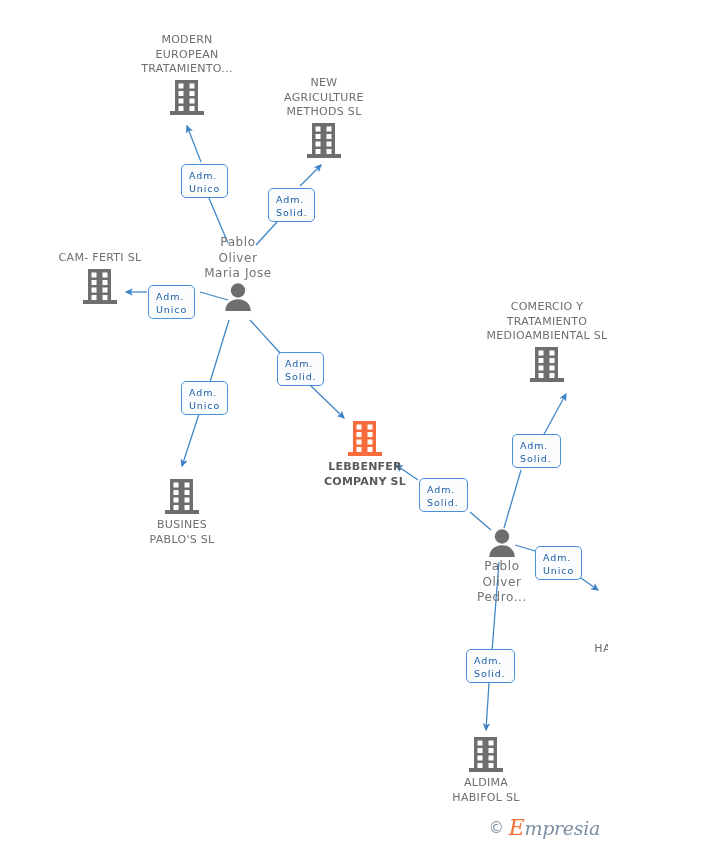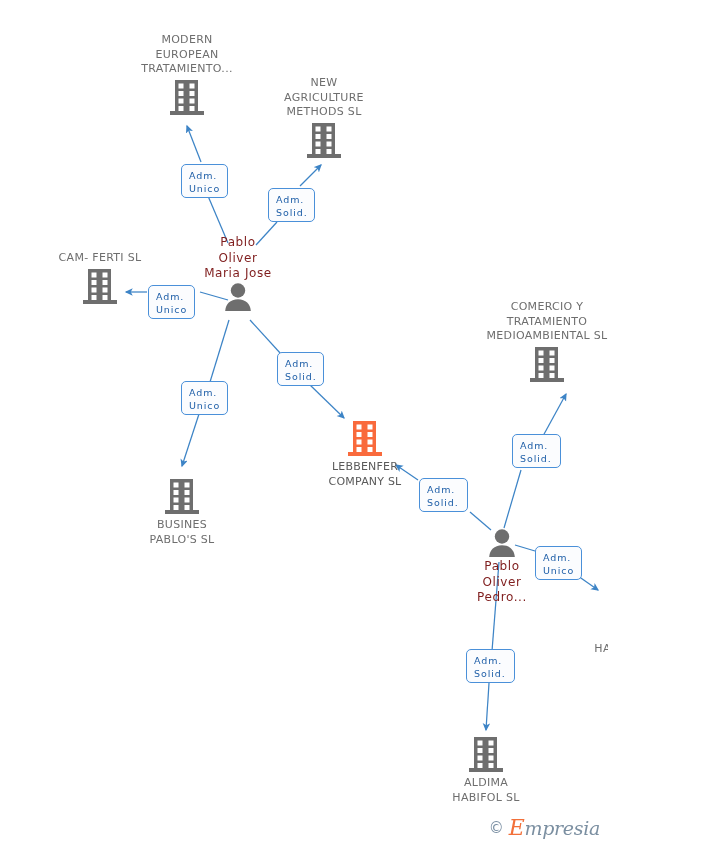--- a/index.html
+++ b/index.html
@@ -34,27 +34,27 @@
     text-align: center;
   }
   .node-label {
     font-size: 11px;
     color: #6e6e6e;
     line-height: 14.5px;
     letter-spacing: 0.3px;
     white-space: nowrap;
   }
   .node-label.bold {
-    font-weight: normal;
+    font-weight: bold;
     color: #5a5a5a;
     letter-spacing: 0.2px;
   }
   .person-label {
     font-size: 12px;
-    color: #7f1d1d;
+    color: #737373;
     line-height: 15.5px;
     letter-spacing: 0.6px;
     white-space: nowrap;
   }
   .icon-wrap {
     display: block;
     line-height: 0;
   }
 
   

